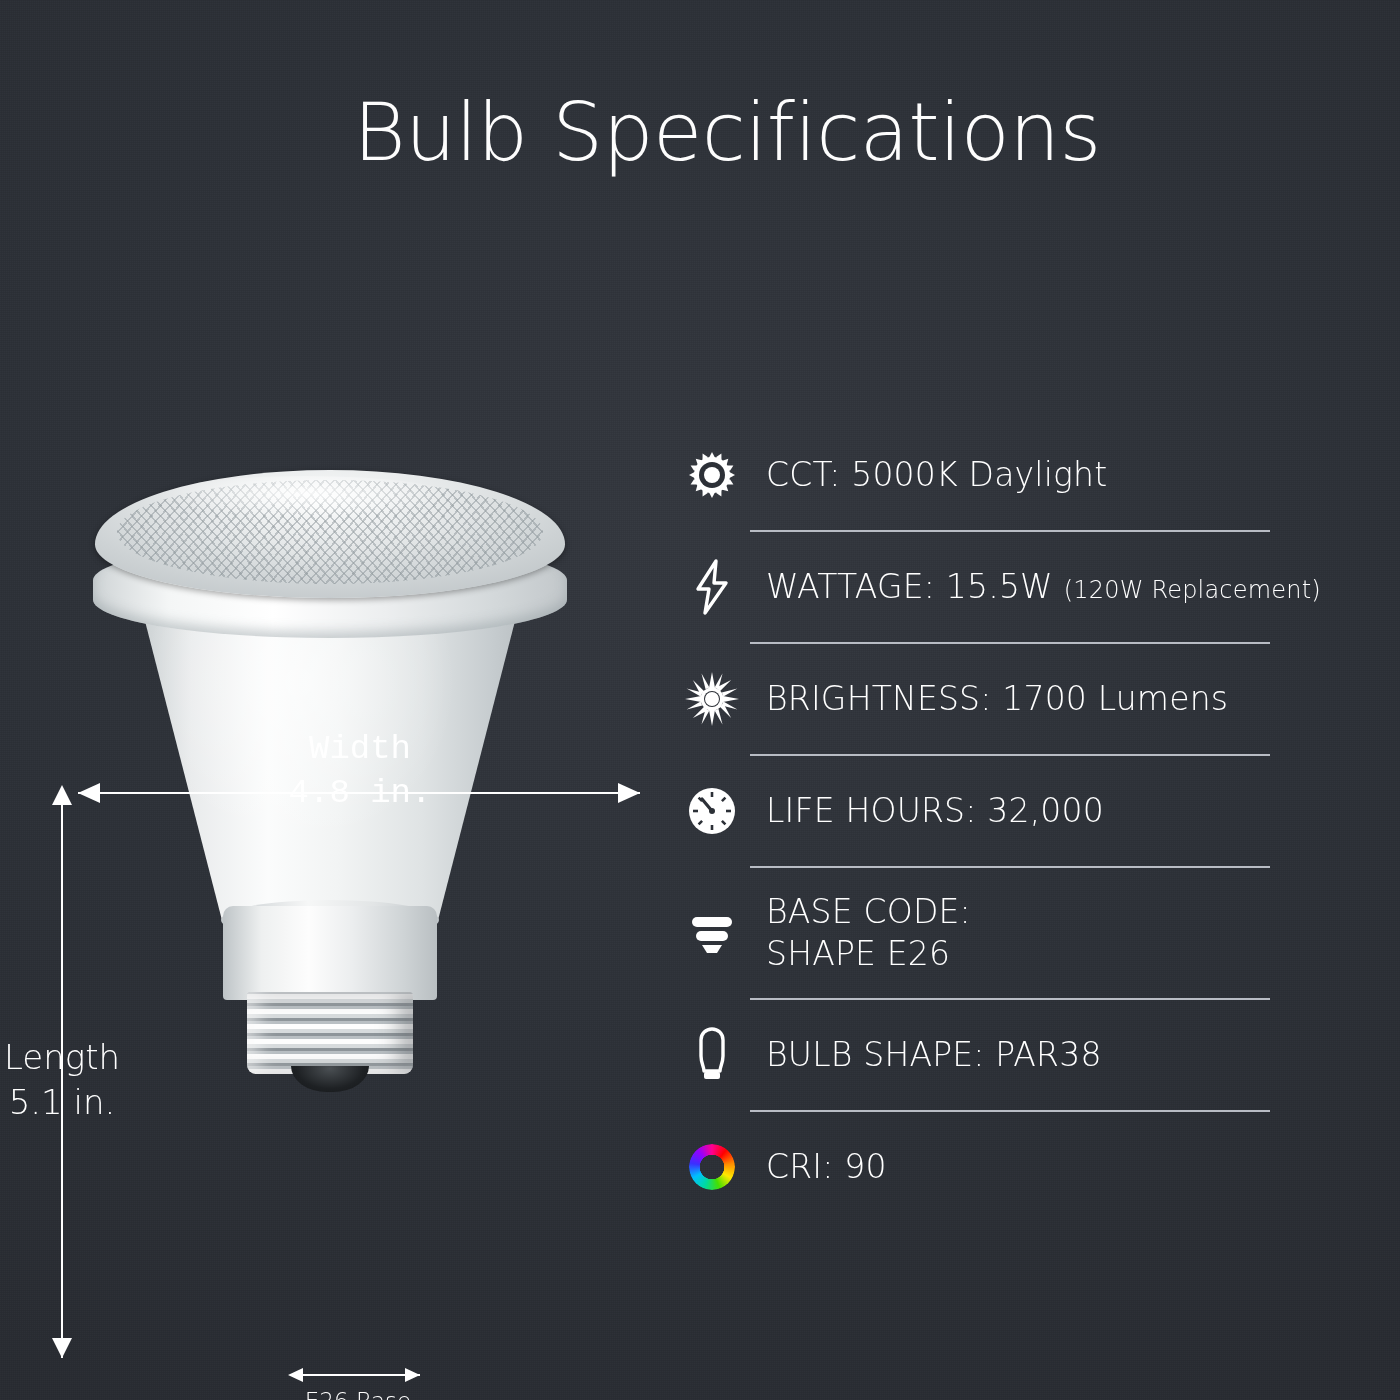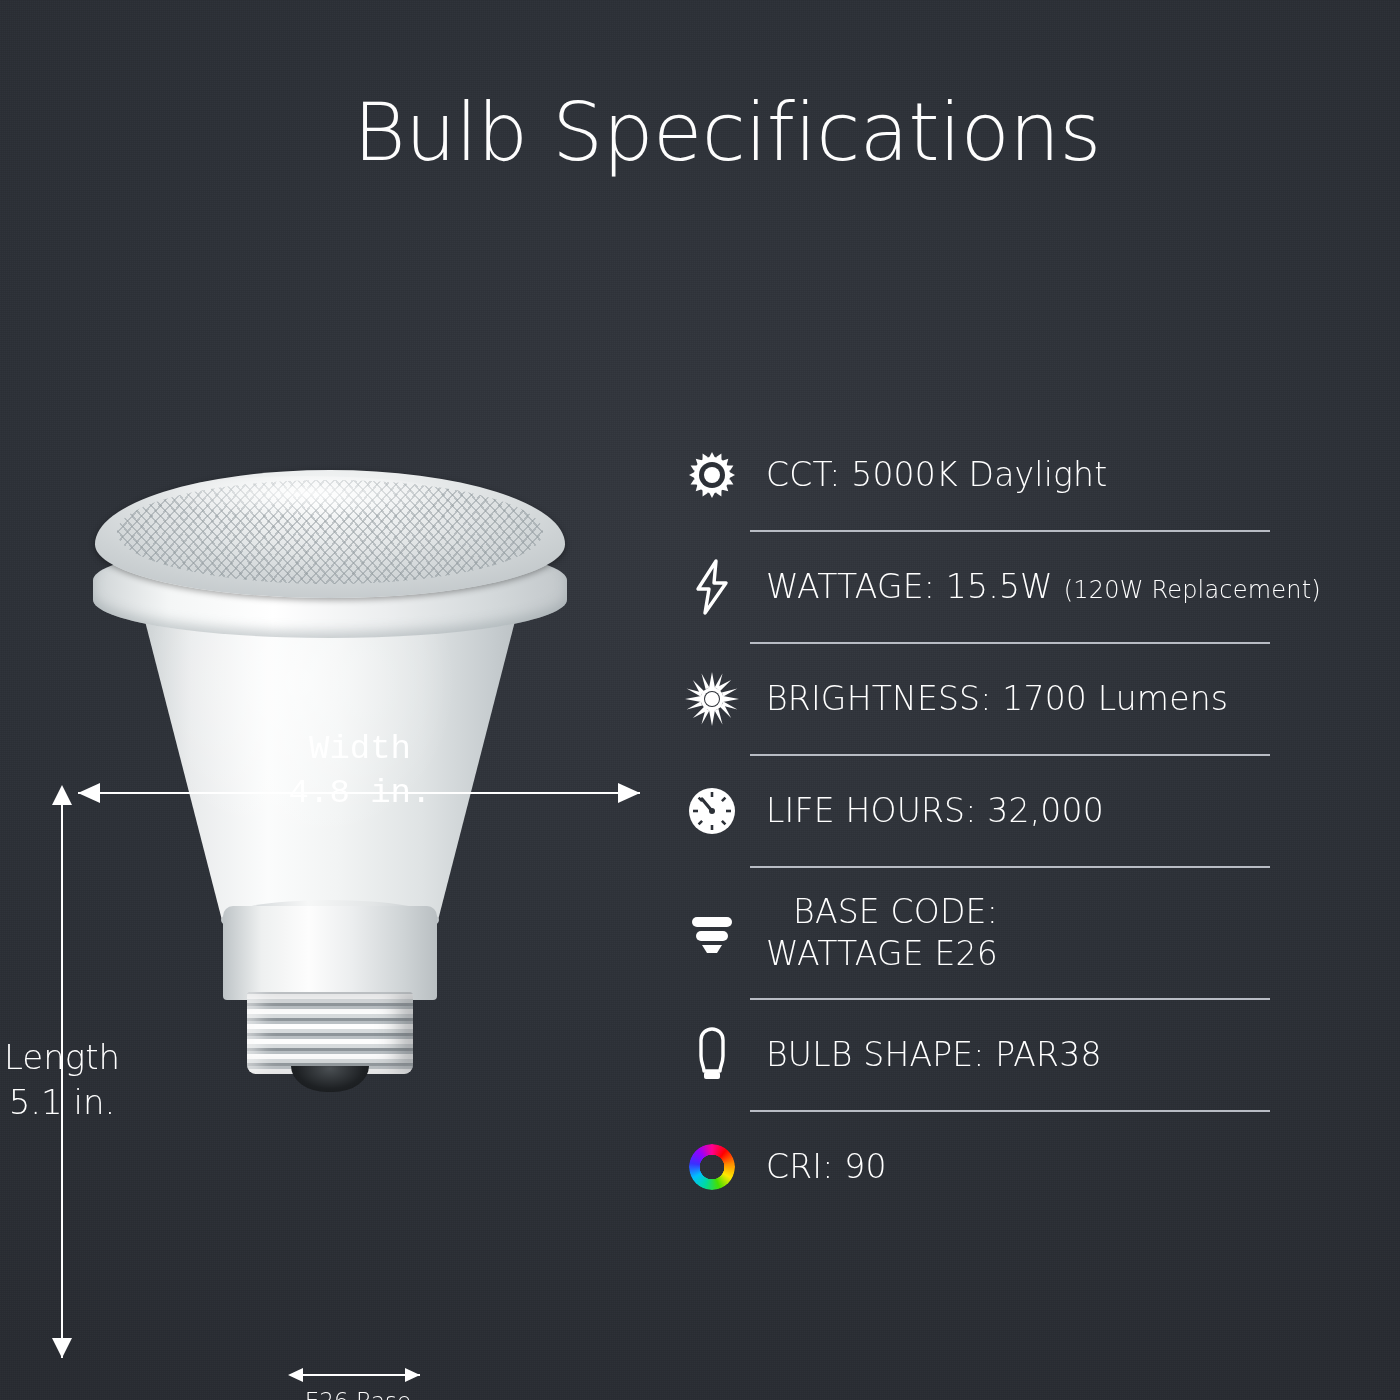--- a/index.html
+++ b/index.html
@@ -312,33 +312,33 @@
             <line x1="34.9" y1="15.1" x2="38.4" y2="11.6"></line>
           </g>
           <line x1="25" y1="25" x2="15" y2="13" stroke="#2c3037" stroke-width="3.2" stroke-linecap="round"></line>
           <circle cx="25" cy="25" r="3" fill="#2c3037"></circle>
         </svg>
       </div>
       <div class="spec-text">LIFE HOURS: 32,000</div>
     </div>
     <div class="row-div"></div>
 
-    <div class="spec-row" style="min-height:130px;text-align:right;">
+    <div class="spec-row" style="min-height:130px;">
       <div class="spec-icon">
         <svg class="ico" width="52" height="50" viewBox="0 0 52 50">
           <g fill="#ffffff">
             <rect x="6" y="9" width="40" height="10" rx="5"></rect>
             <rect x="10" y="23" width="32" height="10" rx="5"></rect>
             <path d="M16 37 H36 L31 45 H21 Z"></path>
           </g>
         </svg>
       </div>
       <div class="spec-text">
         <div>BASE CODE:</div>
-        <div>WATTAGE E26</div>
+        <div>SHAPE E26</div>
       </div>
     </div>
     <div class="row-div"></div>
 
     <div class="spec-row">
       <div class="spec-icon">
         <svg class="ico" width="40" height="58" viewBox="0 0 40 58">
           <path d="M20 3 C14 3 9 7.5 9 14 L9 30 C9 37 12 41 12 45 L28 45 C28 41 31 37 31 30 L31 14 C31 7.5 26 3 20 3 Z" fill="none" stroke="#ffffff" stroke-width="3.4" stroke-linejoin="round"></path>
           <rect x="12" y="46" width="16" height="7" rx="2" fill="#ffffff"></rect>
         </svg>

